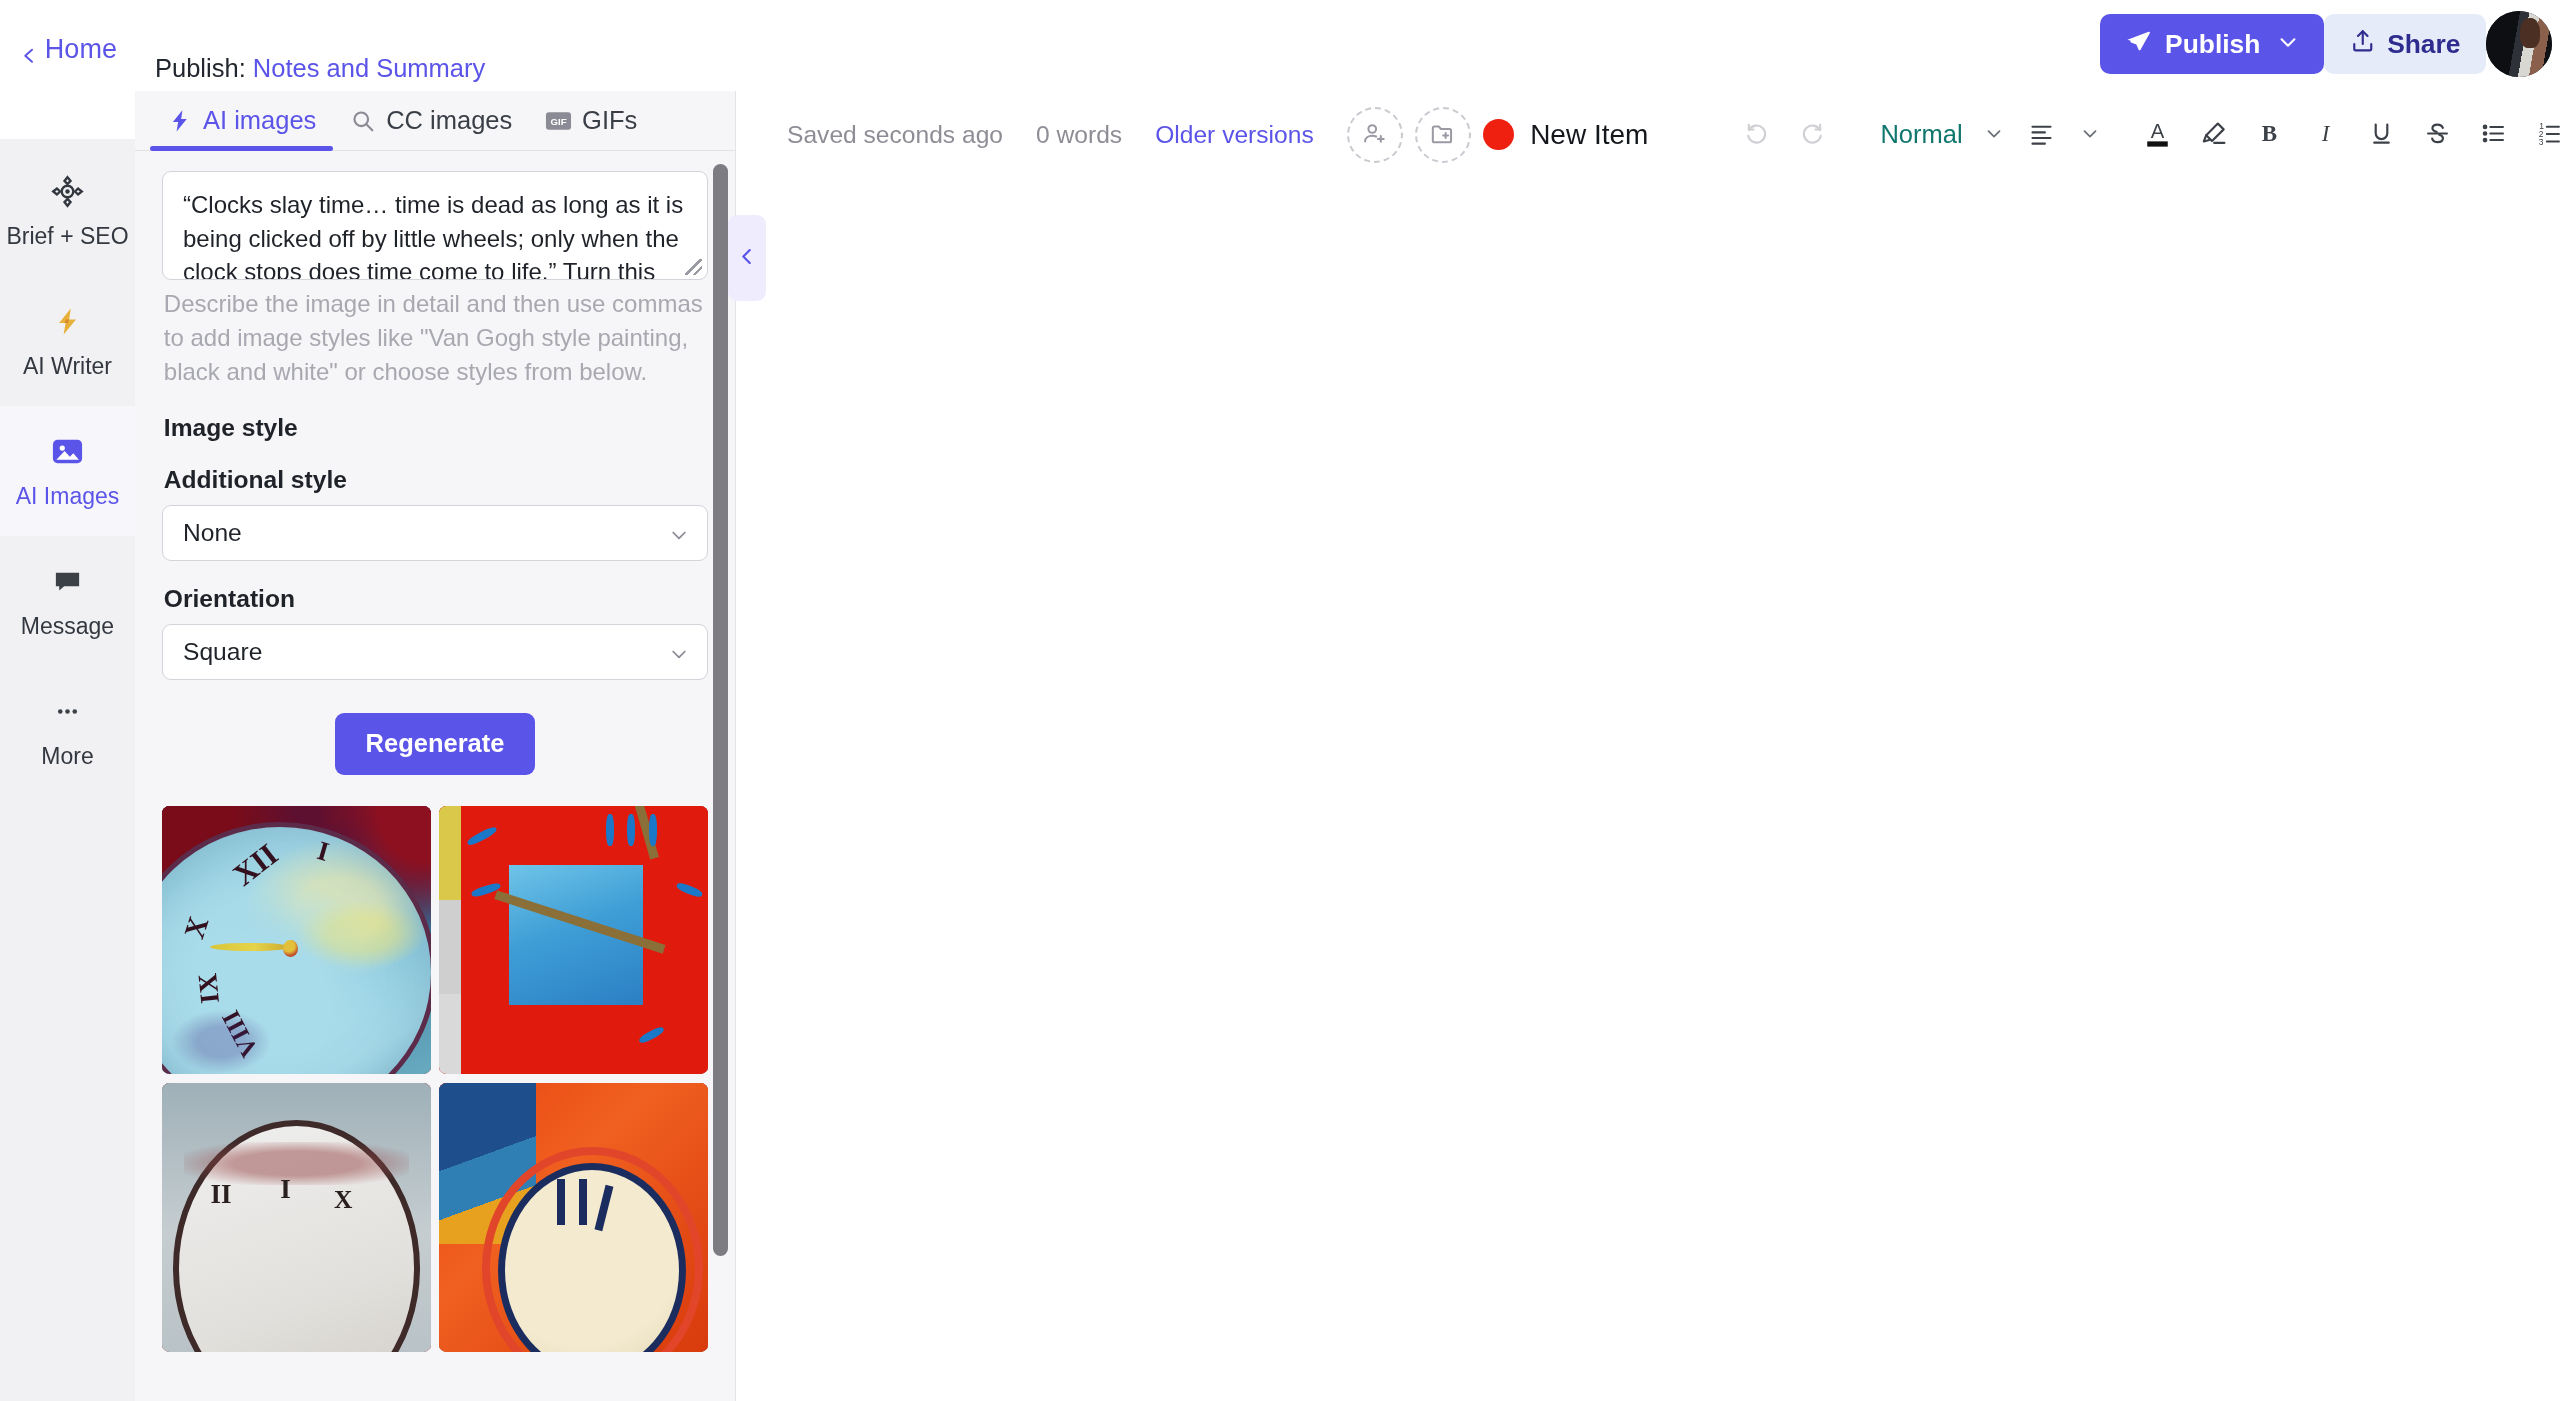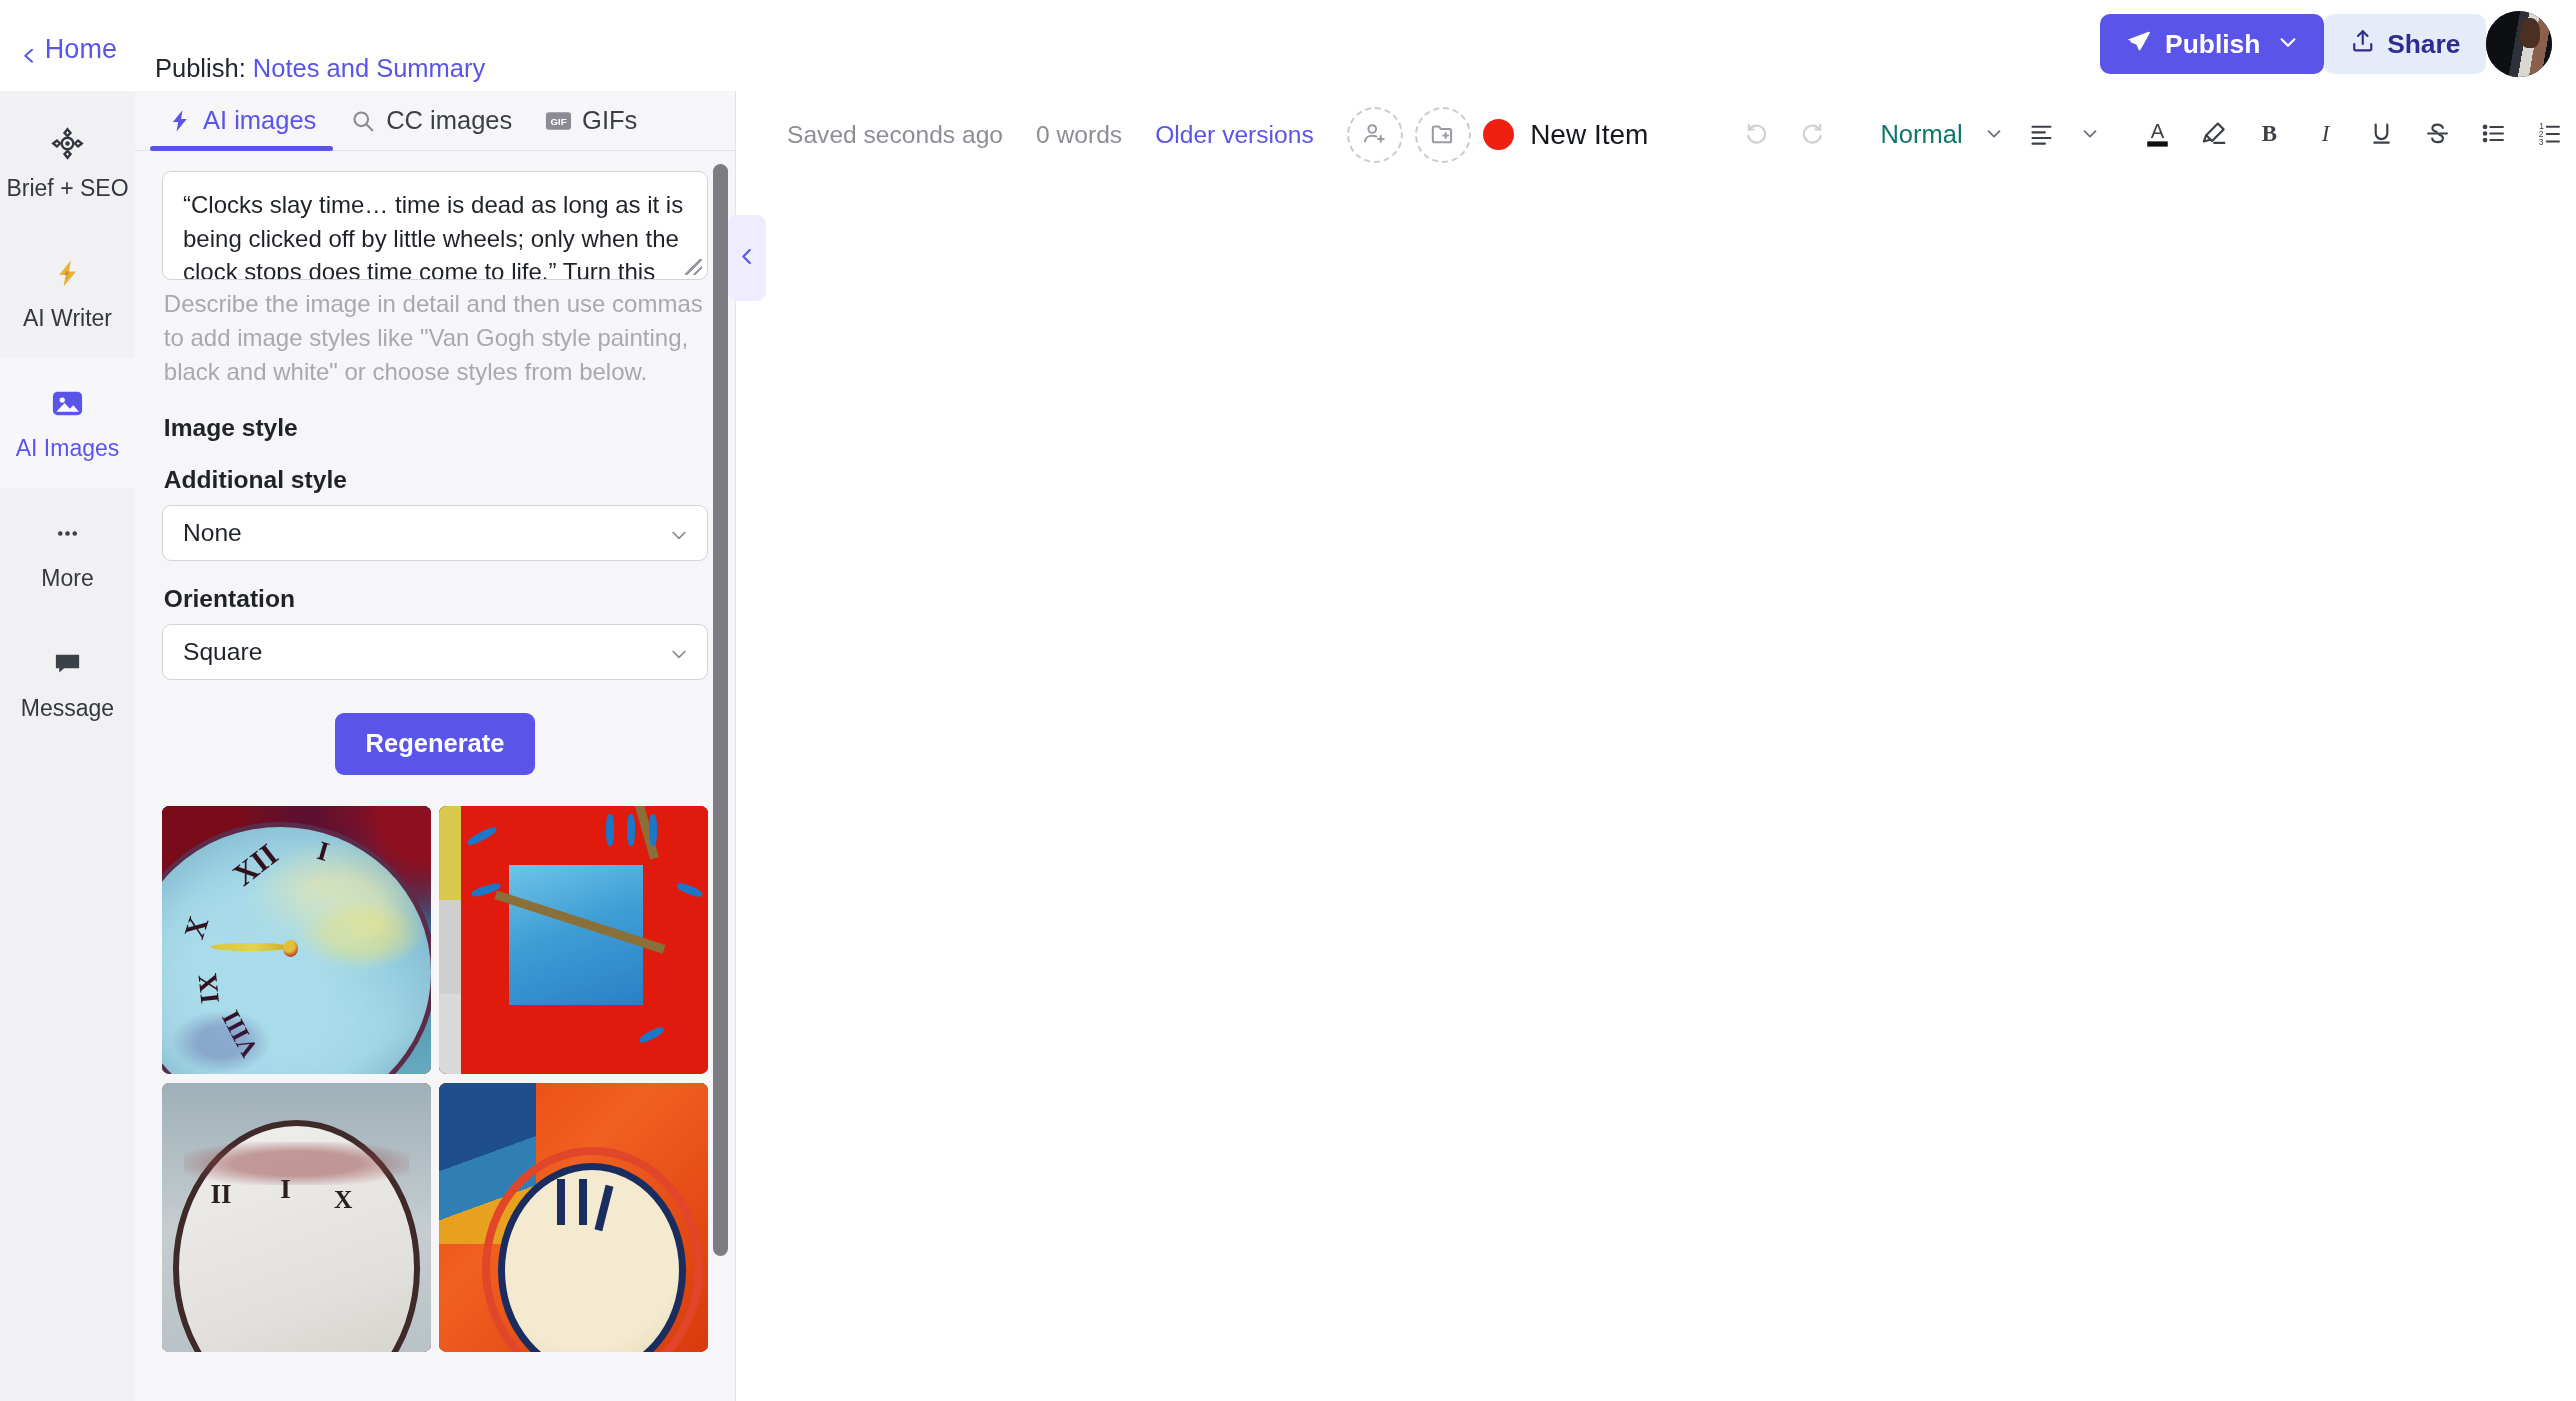--- a/index.html
+++ b/index.html
@@ -58,21 +58,21 @@
   }
   .avatar .av-hair { position:absolute; left:52%; top:10%; width:30%; height:46%;
     background:#4a2f22; border-radius:46% 46% 38% 38%; }
 
   
   .body { flex: 1; display: flex; min-height: 0; position: relative; }
 
   
   .rail {
     width: 135px; flex: 0 0 135px; background: #f1f1f3;
-    display: flex; flex-direction: column; padding-top: 7.3px;
+    display: flex; flex-direction: column; padding-top: 7.3px; margin-top: 48px;
   }
   .rail-item {
     height: 130px; display: flex; flex-direction: column;
     align-items: center; justify-content: center; gap: 12.7px;
     cursor: pointer; color: #333840; font-size: 23px; text-align: center;
     background: #f1f1f3;
   }
   .rail-item.active { background: #f7f7fb; color: #5b54e8; }
   .rail-ico { width: 38px; height: 38px; display: flex; align-items: center; justify-content: center; }
 
@@ -375,36 +375,36 @@
               <rect x="2" y="4" width="20" height="16" rx="3.2" fill="#5b54e8"></rect>
               <circle cx="8.4" cy="9.6" r="1.8" fill="#ffffff"></circle>
               <path d="M4.4 17.6 10 11.6l3.6 4 2.4-2.4 3.8 4.4z" fill="#ffffff"></path>
             </svg>
         </span>
         <span>AI Images</span>
       </div>
 
       <div class="rail-item">
         <span class="rail-ico">
+          <svg viewBox="0 0 24 24" width="31" height="31">
+              <path d="M3 5.2h18v10.4H9.4L5.6 19v-3.4H3z" fill="#3c4148"></path>
+            </svg>
+        </span>
+        <span>Message</span>
+      </div>
+
+      <div class="rail-item">
+        <span class="rail-ico">
           <svg viewBox="0 0 24 24" width="29" height="29" fill="#3c4148">
               <circle cx="6" cy="12" r="1.9"></circle>
               <circle cx="12" cy="12" r="1.9"></circle>
               <circle cx="18" cy="12" r="1.9"></circle>
             </svg>
         </span>
         <span>More</span>
-      </div>
-
-      <div class="rail-item">
-        <span class="rail-ico">
-          <svg viewBox="0 0 24 24" width="31" height="31">
-              <path d="M3 5.2h18v10.4H9.4L5.6 19v-3.4H3z" fill="#3c4148"></path>
-            </svg>
-        </span>
-        <span>Message</span>
       </div>
     </div>
 
     <div class="panel">
 
       <div class="panel-tabs">
         <div class="ptab active">
           <span class="ptab-ico">
             <svg viewBox="0 0 24 24" width="25.5" height="25.5">
                 <path d="M14.5 2 5.5 13.2h5L9 22l9.6-11.6h-5.3z" fill="#5b54e8"></path>

